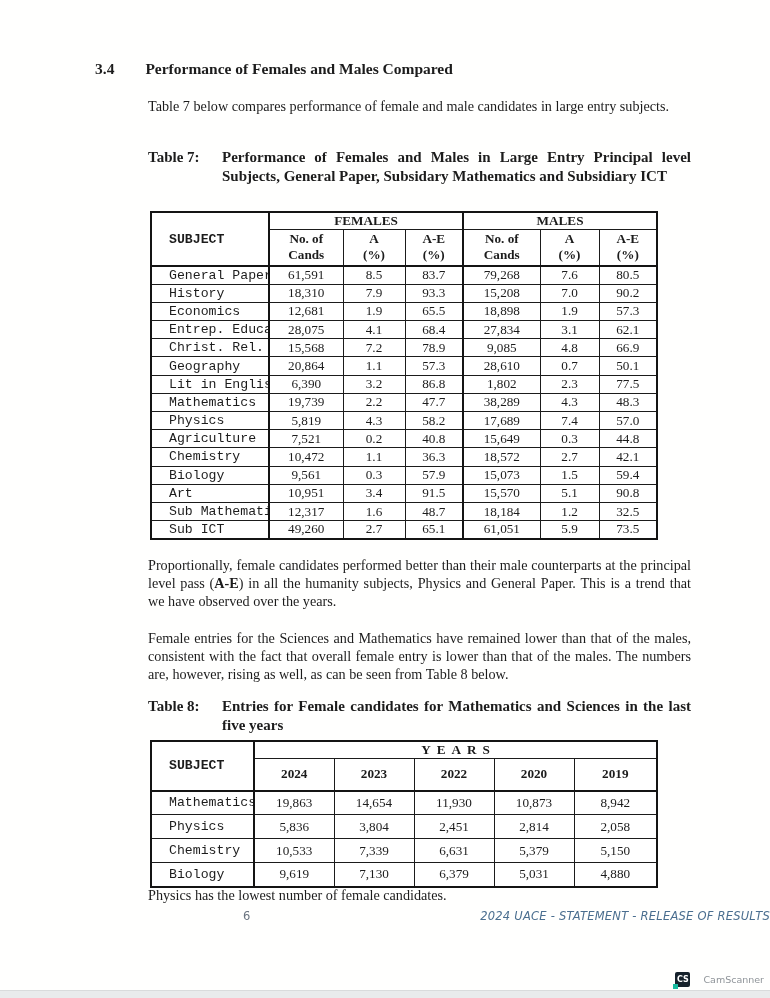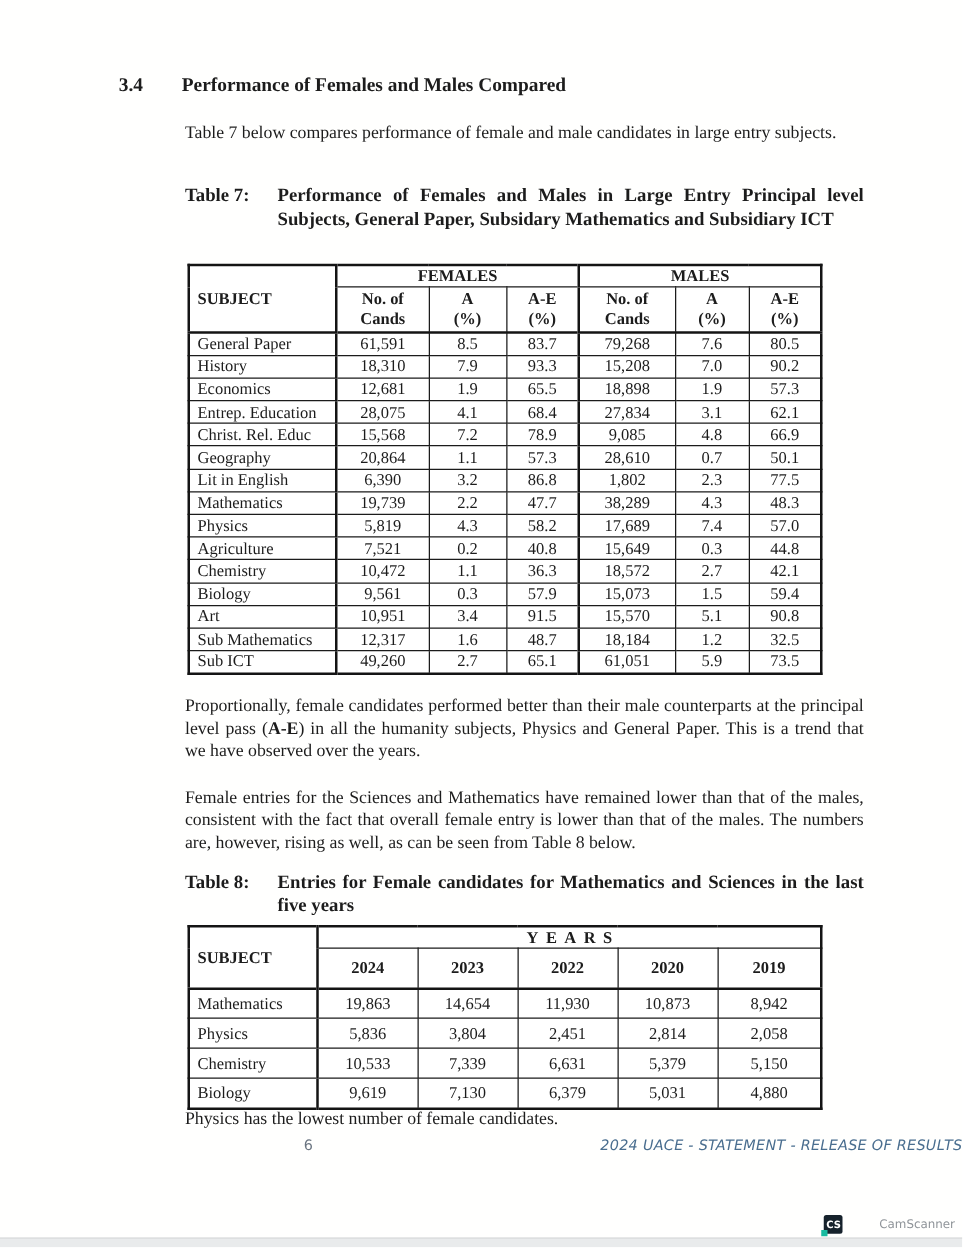--- a/index.html
+++ b/index.html
@@ -34,45 +34,45 @@
           font-size:13.2px; table-layout:fixed; background:#fff; }
   .t7 { top:211px; width:506px; }
   .t8 { top:740px; width:506px; }
   th, td { border:1px solid #1b1b1b; text-align:center; vertical-align:middle;
            padding:0 3px; overflow:hidden; white-space:nowrap; }
   table { border:2px solid #141414; }
   thead th { font-weight:bold; }
   thead { border-bottom:2px solid #141414; }
   th.sep, td.sep { border-left:2px solid #141414; }
   .wrap2 { white-space:pre-line; line-height:16px; padding-top:1px; padding-bottom:2px; }
-  td.subj, th.subj-h { text-align:left; padding-left:6px; }
+  td.subj, th.subj-h { text-align:left; padding-left:17px;font-family:Liberation Mono, monospace; }
   .t7 tbody tr { height:18.2px; }
   .t7 thead tr.grp { height:17px; }
   .t8 tbody tr { height:24px; }
   .t8 thead tr.grp { height:17px; }
   .t8 thead tr.yrs { height:32px; }
   .years-head { letter-spacing:0.45em; text-indent:0.45em; }
 
   
   .footer { position:absolute; top:908px; left:0; width:770px; height:16px;
             font-family:"DejaVu Sans","Liberation Sans",sans-serif; font-size:11.5px; }
   .page-num { position:absolute; left:243px; top:1px; color:#6a7480; }
   .footer-text { position:absolute; left:0; right:0; top:1px; text-align:right;
                  color:#4a6e8f; letter-spacing:0.02em;font-style:italic; }
 
   
   .cs-mark { position:absolute; right:6px; bottom:11px; display:flex;
-             align-items:center; gap:3px;
+             align-items:center; gap:13px;
              font-family:"DejaVu Sans","Liberation Sans",sans-serif; }
   .cs-badge { position:relative; width:15px; height:15px; background:#16222c;
               border-radius:2px; display:flex; align-items:center; justify-content:center; }
   .cs-badge::after { content:""; position:absolute; left:-2px; bottom:-2px;
                      width:5px; height:5px; background:#18bba0; }
   .cs-badge span { color:#ffffff; font-size:8px; font-weight:bold; line-height:1; }
-  .cs-label { color:#8f9499; font-size:9.5px;margin-left:26px; }
+  .cs-label { color:#8f9499; font-size:9.5px; }
 
   .scan-strip { position:absolute; left:0; bottom:0; width:770px; height:8px;
                 background:#e9ebec; border-top:1px solid #d9dbdc; }
 </style>
 </head>
 <body>
 
 <div class="page">
 
   <div class="section-head">

